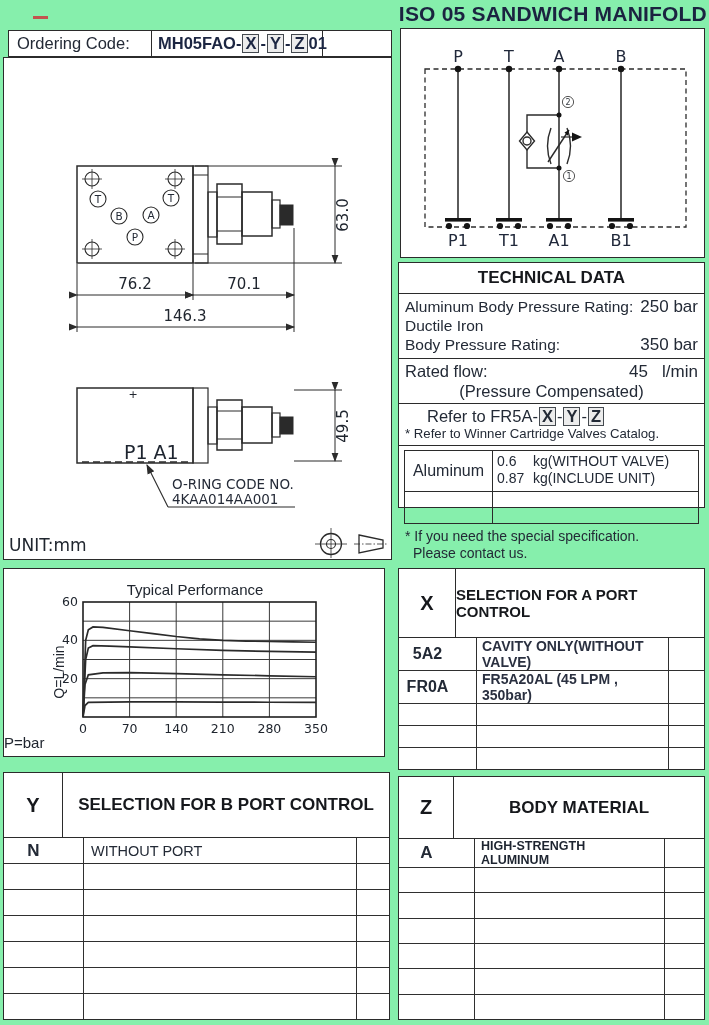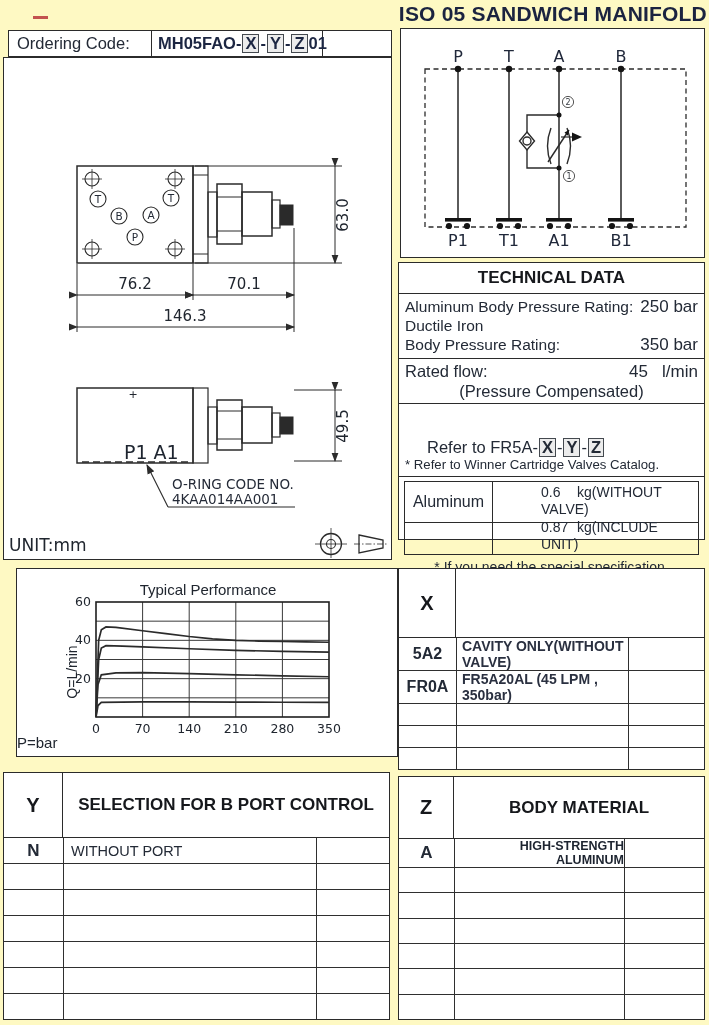--- a/index.html
+++ b/index.html
@@ -1,16 +1,16 @@
 <!DOCTYPE html>
 <html><head>
 <meta charset="utf-8">
 <style>
   html,body{margin:0;padding:0;background:#fff;}
-  .page{position:relative;width:709px;height:1025px;background:#fef9c3;
+  .page{position:relative;width:709px;height:1025px;background:#86efac;
         font-family:"Liberation Sans",sans-serif;color:#232a36;overflow:hidden;}
   .box{position:absolute;border:1.5px solid #2b2b2b;background:#fff;box-sizing:border-box;}
   svg text{font-family:"DejaVu Sans",sans-serif;}
 
   
   .red-mark{position:absolute;left:33px;top:16px;width:15px;height:3px;background:#c3534e;}
 
   
   .ord-row1{left:8px;top:30px;width:384px;height:27px;display:flex;align-items:center;}
   .ord-label{width:142px;padding-left:8px;font-size:16.5px;box-sizing:border-box;}
@@ -26,56 +26,56 @@
   .main-title{position:absolute;left:388px;top:2px;width:319px;text-align:right;
               font-size:21px;font-weight:800;color:#1b2340;letter-spacing:.2px;}
 
   
   .draw-box{left:3px;top:57px;width:389px;height:503px;}
 
   
   .schem-box{left:400px;top:28px;width:305px;height:230px;}
 
   
-  .tech-box{left:398px;top:262px;width:307px;height:278px;font-size:15.5px;}
+  .tech-box{left:398px;top:262px;width:307px;height:246px;font-size:15.5px;}
   .tech-header{height:30px;border-bottom:1.5px solid #2b2b2b;display:flex;align-items:center;
                justify-content:center;font-weight:bold;font-size:17px;color:#16181c;}
   .tech-sec{padding:3px 6px 2px 6px;border-bottom:1.5px solid #2b2b2b;}
   .trow{display:flex;justify-content:space-between;align-items:baseline;line-height:1.2;}
   .tval{font-size:17px;white-space:nowrap;}
   .tright{text-align:center;font-size:16.5px;}
   .cart-line1{font-size:16.5px;}
-  .cart-line2{font-size:16.5px;padding-left:22px;margin-top:31px;}
+  .cart-line2{font-size:16.5px;padding-left:22px;}
   .small-note{font-size:13.2px;line-height:1.25;}
   .weight-table{margin:4px 5px 0 5px;border:1.5px solid #2b2b2b;}
   .wrow{display:flex;border-top:1px solid #2b2b2b;}
-  .wrow:first-child{border-top:none;gap:44px;}
+  .wrow:first-child{border-top:none;}
   .wc1{width:88px;display:flex;align-items:center;justify-content:center;font-size:16px;
        border-right:1.5px solid #2b2b2b;box-sizing:border-box;}
   .wc2{flex:1;padding:2px 4px;font-size:14px;line-height:1.25;}
   .wnum{display:inline-block;width:36px;}
   .wrow.empty{height:31px;}
-  .tech-foot{padding:4px 6px;font-size:14px;line-height:1.25;text-align:center;}
+  .tech-foot{padding:4px 6px;font-size:14px;line-height:1.25;}
   .indent2{padding-left:8px;}
 
   
-  .chart-box{left:16px;top:568px;width:382px;height:189px;}
+  .chart-box{left:3px;top:568px;width:382px;height:189px;}
   .chart-title{position:absolute;left:0;top:12px;width:382px;text-align:center;font-size:15px;color:#20262f;}
   .chart-ylabel{position:absolute;left:28px;top:95px;font-size:14px;color:#20262f;
                 transform:rotate(-90deg);transform-origin:center;white-space:nowrap;}
   .chart-xlabel{position:absolute;left:0;top:165px;width:382px;text-align:left;font-size:15px;color:#20262f;}
 
   
   .sel-table{display:flex;flex-direction:column;}
   .sel-header{display:flex;border-bottom:1.5px solid #2b2b2b;}
   .hdr-code{display:flex;align-items:center;justify-content:center;font-weight:bold;
             font-size:20px;border-right:1.5px solid #2b2b2b;box-sizing:border-box;color:#16181c;}
   .hdr-title{flex:1;display:flex;align-items:center;justify-content:center;font-weight:bold;color:#16181c;}
   .sel-rows{flex:1;display:flex;flex-direction:column;}
-  .sel-row{flex:1;display:flex;border-top:1px solid #2f2f2f;}
+  .sel-row{flex:1;display:flex;border-top:1px solid #2f2f2f;gap:20px;}
   .sel-row:first-child{border-top:none;}
   .cell{display:flex;align-items:center;box-sizing:border-box;border-left:1px solid #2f2f2f;}
   .cell:first-child{border-left:none;}
   .cell-code{justify-content:center;font-weight:bold;}
 
   .x-table{left:398px;top:568px;width:307px;height:202px;}
   .x-table .sel-header{height:68px;}
   .x-table .hdr-code{width:57px;}
   .x-table .hdr-title{font-size:15px;}
   .x-table .cell-code{width:57px;font-size:16px;}
@@ -88,21 +88,21 @@
   .y-table .hdr-title{font-size:17px;}
   .y-table .cell-code{width:59px;font-size:17px;}
   .y-table .cell-desc{width:253px;padding-left:7px;font-size:14.5px;}
   .y-table .cell-extra{flex:1;}
 
   .z-table{left:398px;top:776px;width:307px;height:244px;}
   .z-table .sel-header{height:61px;}
   .z-table .hdr-code{width:55px;}
   .z-table .hdr-title{font-size:17px;}
   .z-table .cell-code{width:55px;font-size:17px;}
-  .z-table .cell-desc{width:170px;padding-left:6px;font-size:12.5px;font-weight:bold;color:#1d2430;text-align:right;}
+  .z-table .cell-desc{width:170px;padding-left:6px;font-size:12.5px;font-weight:bold;color:#1d2430;}
   .z-table .cell-extra{flex:1;}
 </style>
 </head>
 <body>
 
 <div class="page">
 
   <div class="red-mark"></div>
 
   <div class="main-title">ISO 05 SANDWICH MANIFOLD</div>
@@ -374,20 +374,21 @@
         <text x="312" y="164" text-anchor="middle" font-size="12.5" fill="#20262f">350</text>
         <text x="74" y="113.66666666666667" text-anchor="end" font-size="12.5" fill="#20262f">20</text>
         <text x="74" y="75.33333333333334" text-anchor="end" font-size="12.5" fill="#20262f">40</text>
         <text x="74" y="37" text-anchor="end" font-size="12.5" fill="#20262f">60</text>
       </svg>
   </div>
 
   <div class="box sel-table x-table">
     <div class="sel-header">
       <div class="hdr-code">X</div>
+      <div class="hdr-title">SELECTION FOR A PORT CONTROL</div>
     </div>
     <div class="sel-rows">
         <div class="sel-row">
           <div class="cell cell-code">5A2</div>
           <div class="cell cell-desc">CAVITY ONLY(WITHOUT VALVE)</div>
           <div class="cell cell-extra"></div>
         </div>
         <div class="sel-row">
           <div class="cell cell-code">FR0A</div>
           <div class="cell cell-desc">FR5A20AL (45 LPM , 350bar)</div>

